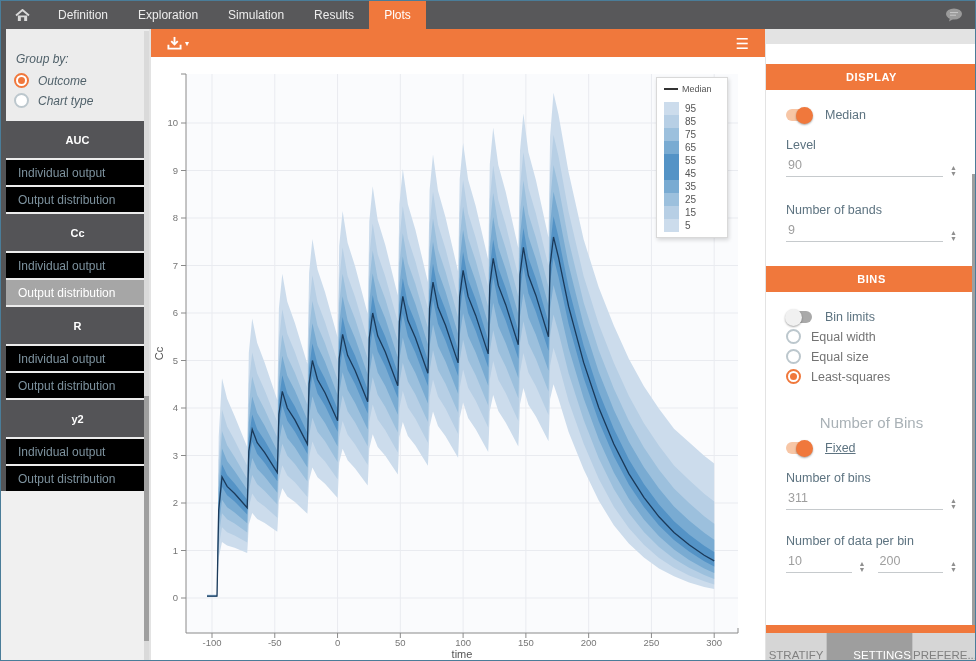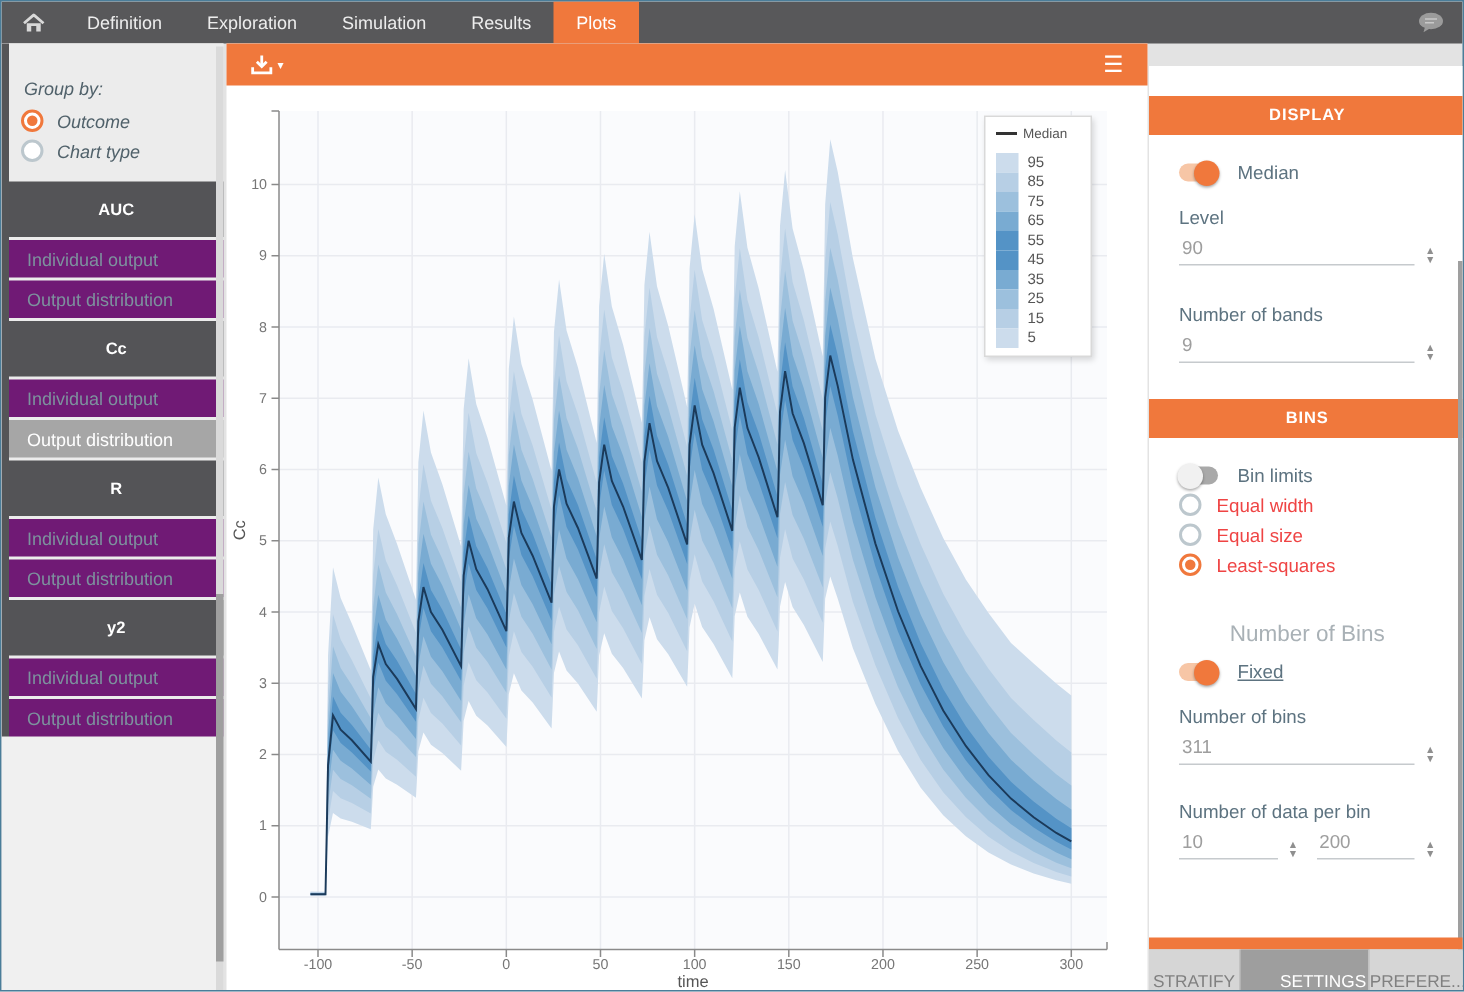--- a/index.html
+++ b/index.html
@@ -14,21 +14,21 @@
   .nav-tab{padding:0 15px;display:flex;align-items:center;color:#ededed;font-size:12px;cursor:pointer;}
   .nav-tab.active{background:#f0783c;color:#fff;}
   .nav-right{margin-left:auto;display:flex;align-items:center;padding-right:12px;}
   
   .sidebar{position:absolute;left:0;top:28px;width:148px;height:633px;background:#f0f0f0;}
   .sideblock{border-left:5px solid #555557;background:#ececec;}
   .gb{padding:21px 8px 8px 8px;font-style:italic;}
   .gb-title{font-size:12px;color:#50616a;margin:2px 0 7px 2px;}
   .gb-opt{display:flex;align-items:center;gap:9px;margin:5px 0;font-size:12px;color:#50616a;cursor:pointer;}
   .shead{height:37px;background:#545457;color:#fff;font-size:11px;font-weight:bold;display:flex;align-items:center;justify-content:center;margin-bottom:2px;}
-  .sitem{height:25px;background:#701a75;color:#7d929e;font-size:12px;display:flex;align-items:center;padding-left:12px;margin-bottom:2px;cursor:pointer;}
+  .sitem{height:25px;background:#000000;color:#7d929e;font-size:12px;display:flex;align-items:center;padding-left:12px;margin-bottom:2px;cursor:pointer;}
   .sitem.sel{background:#a6a6a6;color:#fff;}
   .vscroll{position:absolute;width:5px;background:#dadada;}
   .vscroll .thumb{position:absolute;left:0;width:100%;background:#9f9f9f;}
   .side-scroll{right:0;top:2px;bottom:2px;}
   
   .chart-card{position:absolute;left:150px;top:28px;width:614px;height:633px;background:#fff;}
   .plot-toolbar{height:28px;background:#f0783c;display:flex;align-items:center;}
   .tool-dl{margin-left:16px;display:flex;align-items:center;gap:3px;cursor:pointer;}
   .tool-caret{color:#fff;font-size:8px;}
   .tool-menu{margin-left:auto;margin-right:16px;color:#fff;font-size:15px;line-height:15px;cursor:pointer;}
@@ -45,21 +45,21 @@
   
   .rpanel{position:absolute;left:765px;top:43px;width:211px;height:633px;background:#fff;}
   .phead{background:#f0783c;color:#fff;font-weight:bold;font-size:11px;letter-spacing:.6px;text-align:center;line-height:26px;height:26px;}
   .pbody{padding:0 20px 0 20px;}
   .toggle-row{display:flex;align-items:center;gap:13px;font-size:12.5px;color:#5d7380;margin:18px 0 4px;}
   .plabel{color:#5d7380;font-size:12.5px;margin:16px 0 4px;}
   .fld{display:flex;align-items:flex-end;}
   .uline{flex:1;border-bottom:1px solid #c6cacd;color:#9e9e9e;font-size:12.5px;padding:2px 0 4px 2px;}
   .spin{display:flex;flex-direction:column;justify-content:center;margin-left:7px;color:#8f8f8f;font-size:7px;line-height:6px;cursor:pointer;user-select:none;}
   .psub{color:#a9b1b6;font-size:15px;text-align:center;margin:22px 0 10px;}
-  .radio-row{display:flex;align-items:center;gap:10px;margin:5px 0;font-size:12.5px;color:#ef4444;cursor:pointer;}
+  .radio-row{display:flex;align-items:center;gap:10px;margin:5px 0;font-size:12.5px;color:#737373;cursor:pointer;}
   .radio{width:15px;height:15px;border-radius:50%;border:2px solid #bcc7cd;background:#fff;box-sizing:border-box;position:relative;flex:none;}
   .radio.sel{border-color:#f0783c;}
   .radio.sel::after{content:"";position:absolute;left:2px;top:2px;right:2px;bottom:2px;border-radius:50%;background:#f0783c;}
   .switch{position:relative;width:26px;height:12px;border-radius:6px;background:#a9a9a9;flex:none;cursor:pointer;}
   .switch .knob{position:absolute;top:-2.5px;left:-1px;width:17px;height:17px;border-radius:50%;background:#f1f1f1;box-shadow:0 1px 2px rgba(0,0,0,.35);}
   .switch.on{background:#f7c6a6;}
   .switch.on .knob{left:auto;right:-1px;background:#f0783c;}
   .dualfld{display:flex;align-items:flex-end;}
   .dualfld .uline{flex:1;}
   .ftabs{position:absolute;bottom:0;left:0;right:0;}

